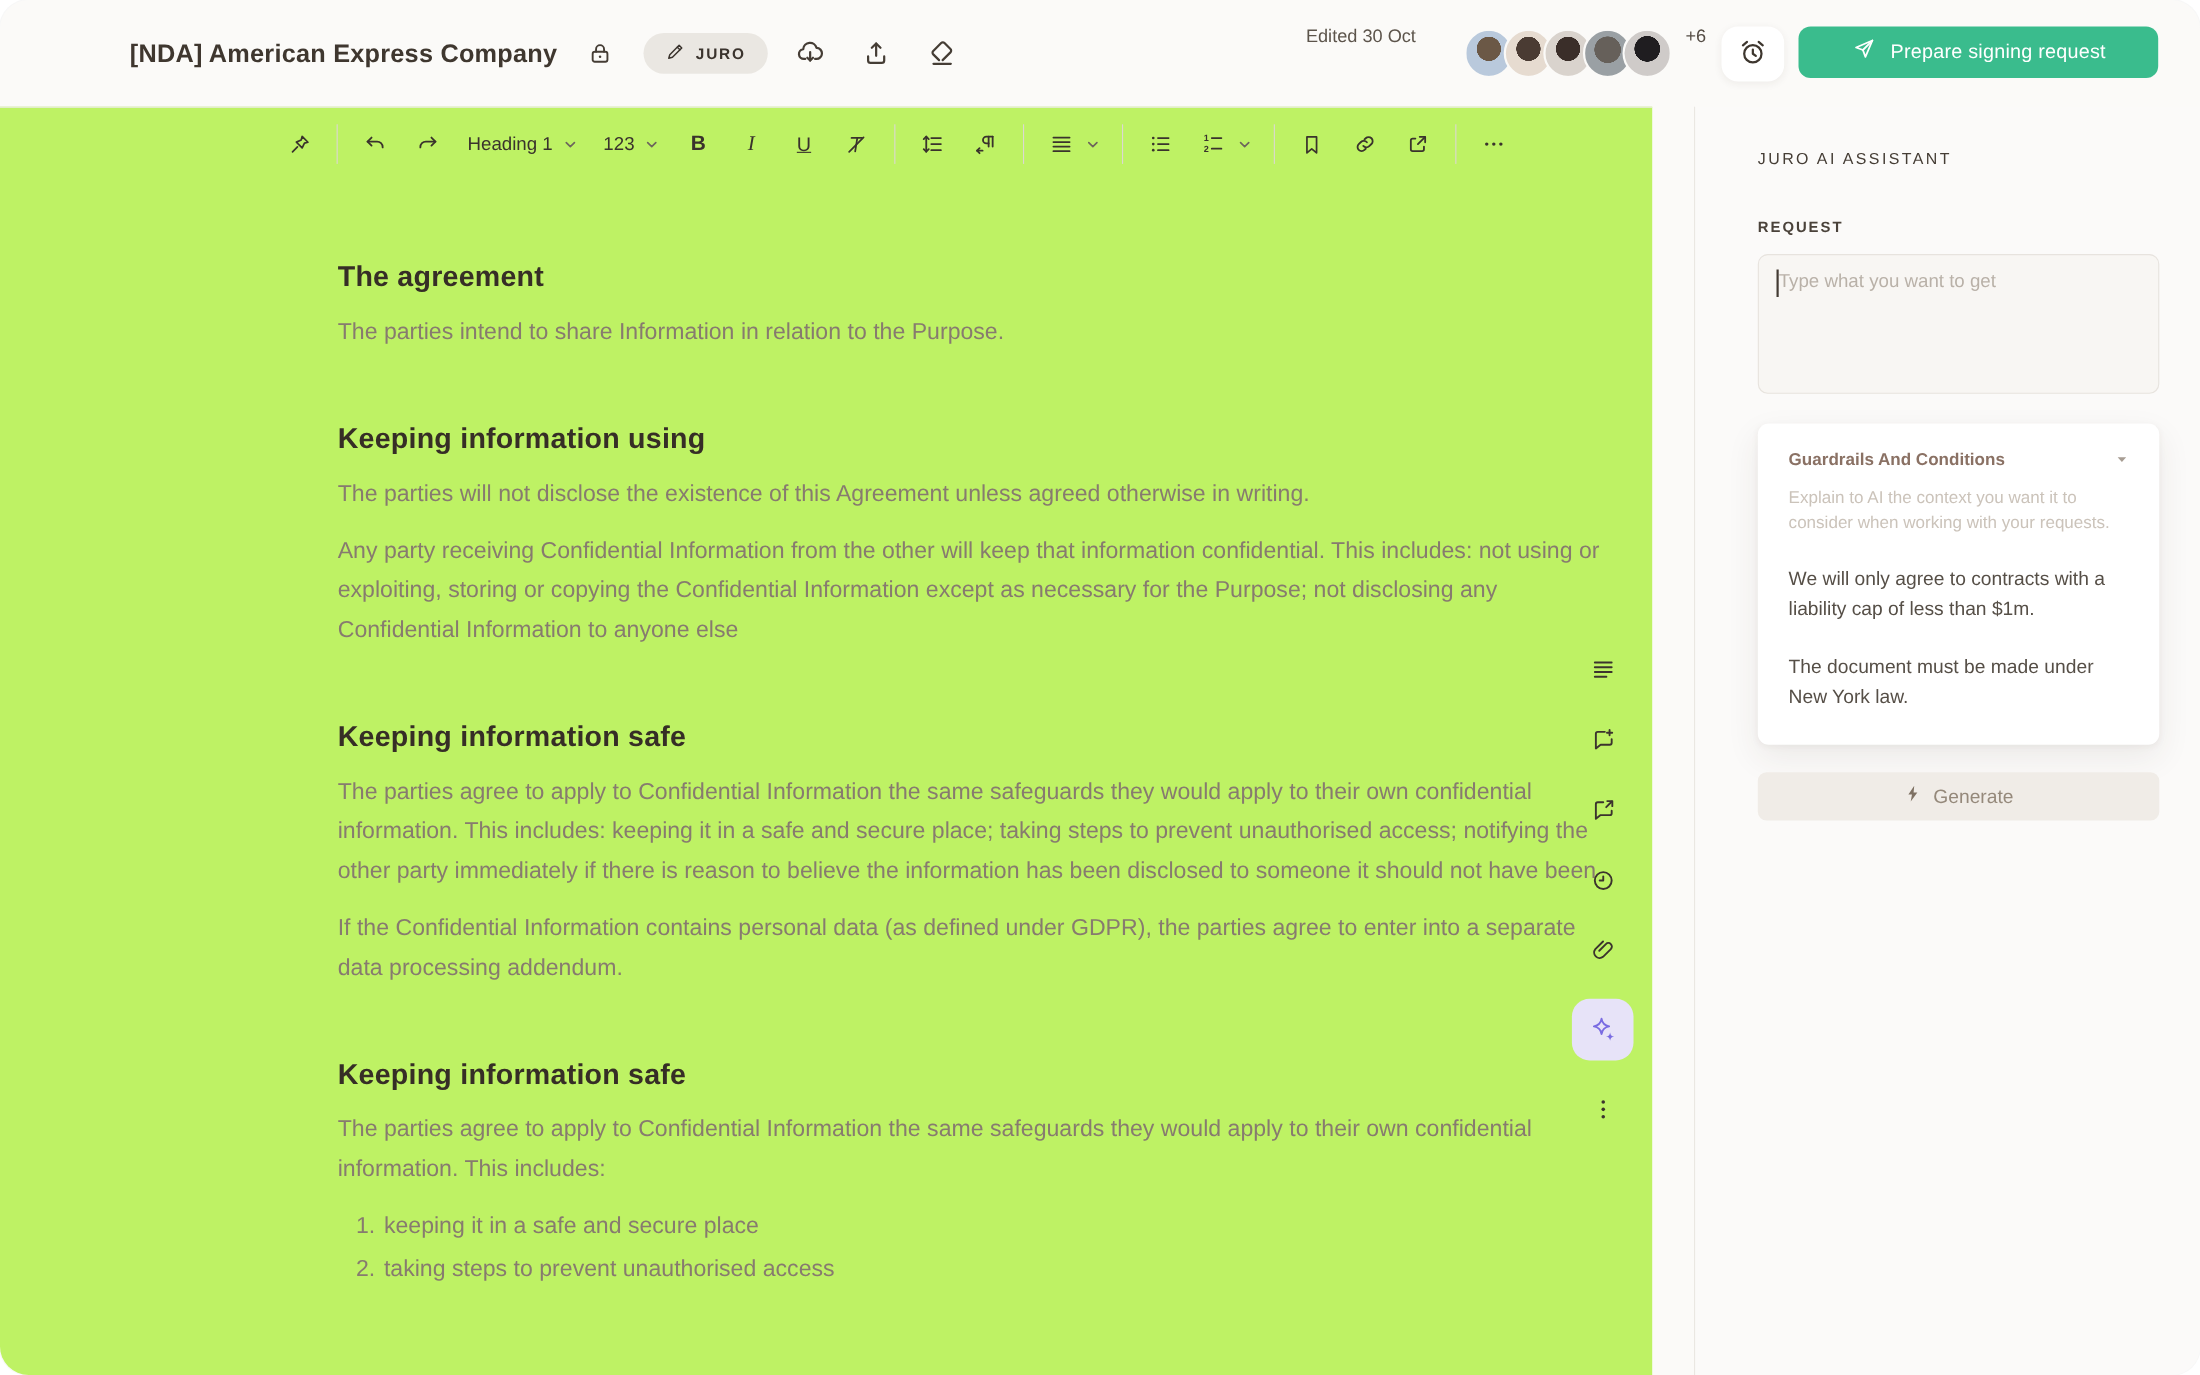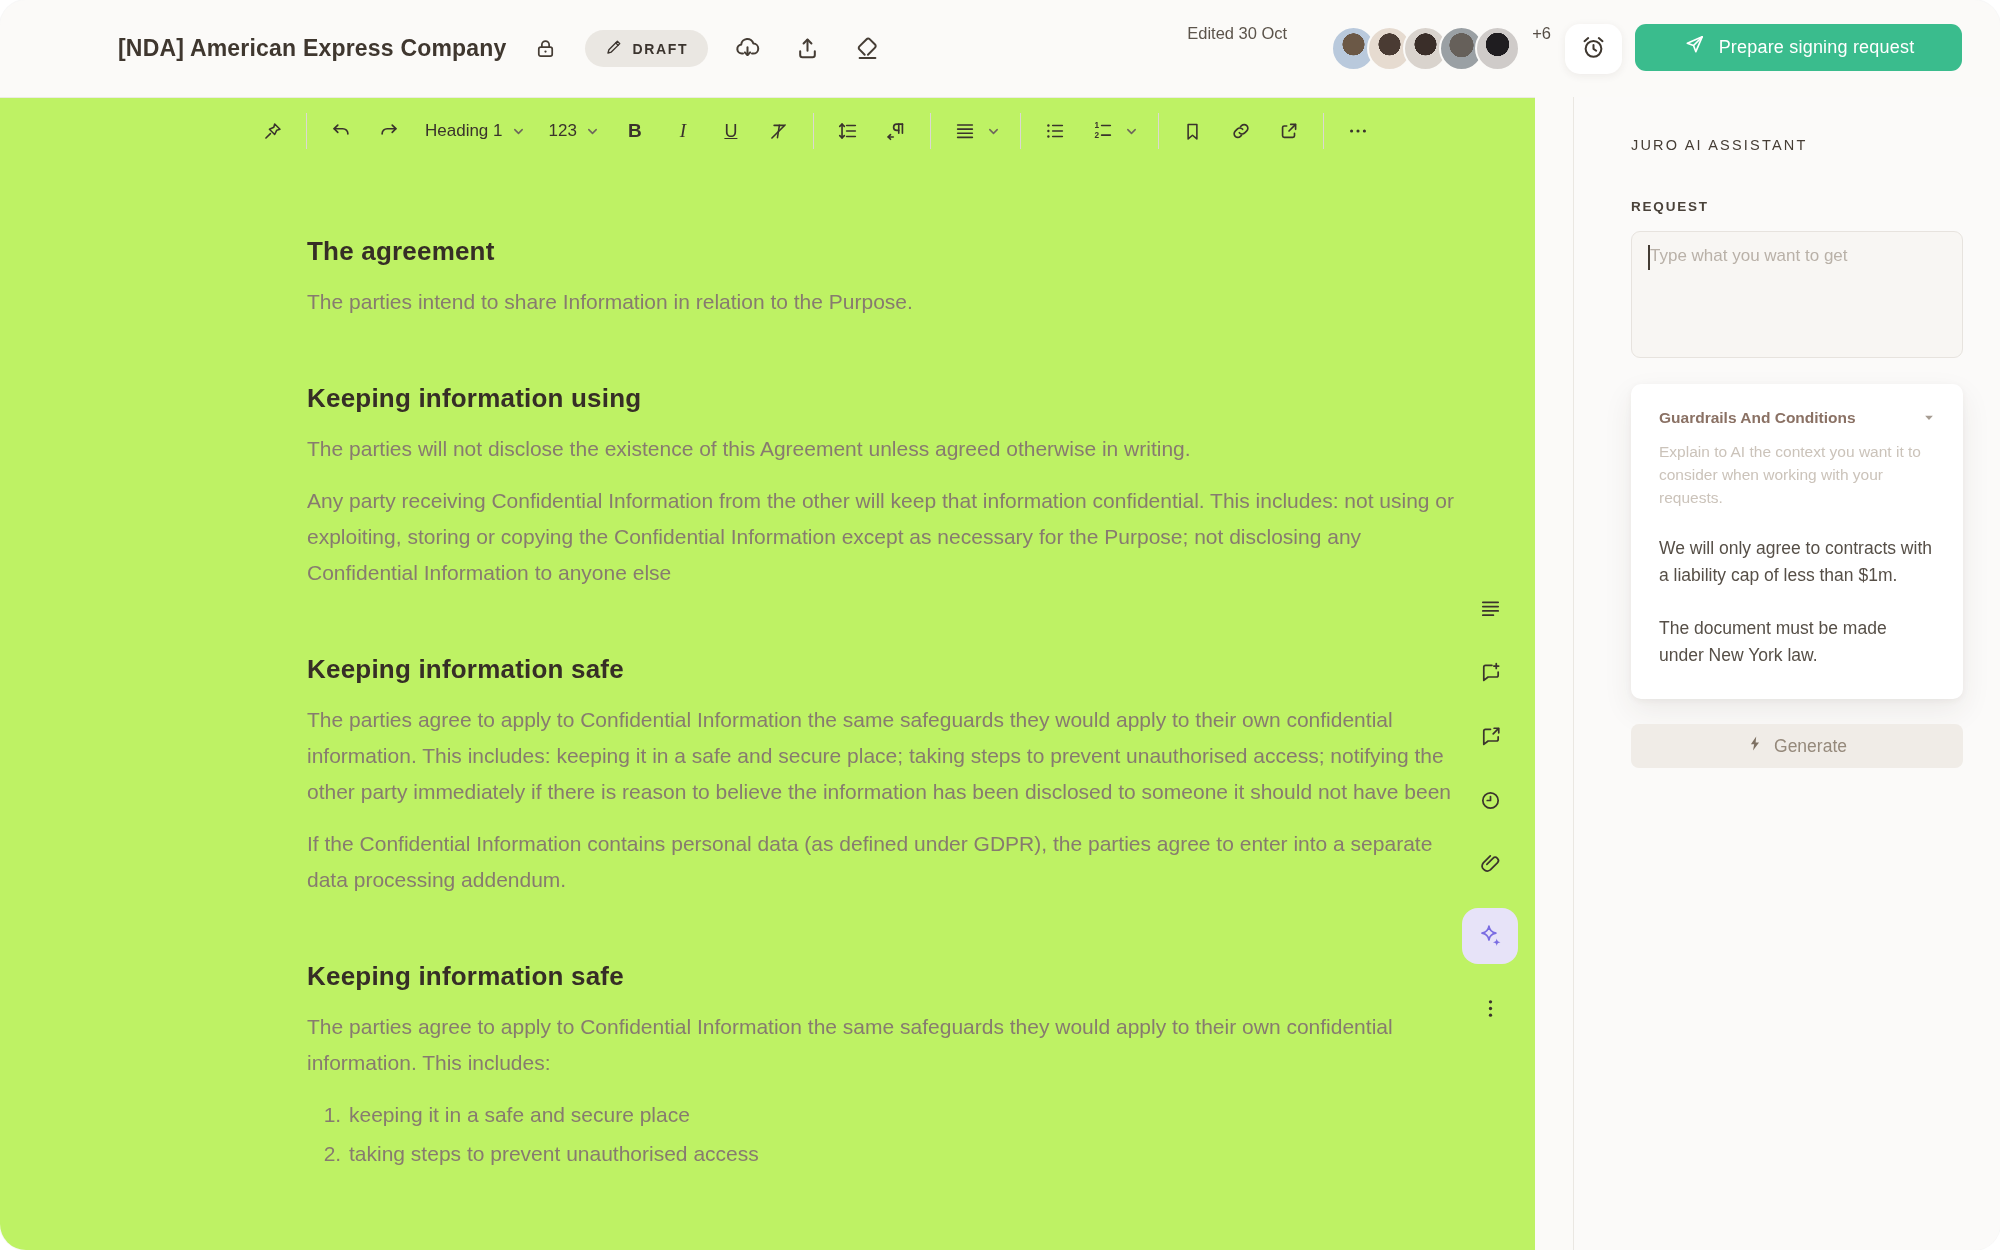--- a/index.html
+++ b/index.html
@@ -27,21 +27,21 @@
   .av5{background:radial-gradient(circle at 50% 40%,#1f1d20 0 36%,#cfcbc9 37%);}
   .overflow{font-size:16.5px;color:#554d45;margin:0 14px 0 12px;}
   .alarm-btn{width:57px;height:50px;border-radius:15px;background:#fff;display:grid;place-items:center;
              color:#3e372f;box-shadow:0 2px 8px rgba(60,45,30,.07);margin-right:13px;}
   .cta{height:47px;min-width:327px;border-radius:11px;background:#3abc8d;color:#fff;font-size:18px;
        display:flex;align-items:center;justify-content:center;gap:13px;letter-spacing:.2px;}
 
   
   .main{display:flex;height:1153px;}
   .doc-area{flex:1;position:relative;background:#bef264;border-top:1px solid #eceae5;}
-  .panel{width:427px;background:#fbfaf9;border-left:1px solid #eae7e2;padding:40px 37px 0 57px;margin-left:38px;}
+  .panel{width:460px;background:#fbfaf9;border-left:1px solid #eae7e2;padding:40px 37px 0 57px;margin-left:38px;}
 
   
   .toolbar{height:66px;display:flex;align-items:center;padding-left:248px;color:#3a332c;}
   .tb{width:34px;height:34px;margin:0 7px;display:grid;place-items:center;border-radius:6px;color:#3a332c;}
   .tb-div{width:1px;height:36px;background:#dcd8d2;margin:0 10px;}
   .tb-select{display:flex;align-items:center;gap:9px;margin:0 12px;font-size:17px;color:#3a332c;font-weight:500;}
   .lbl-b{font-size:19px;font-weight:700;}
   .lbl-i{font-size:19px;font-style:italic;font-family:"Liberation Serif",serif;}
   .lbl-u{font-size:18px;text-decoration:underline;}
 
@@ -95,21 +95,21 @@
             <circle class="fill" cx="12" cy="15.2" r="1.2"></circle>
           </svg>
       </span>
       <div class="pill">
         <span>
           <svg class="ic" width="18" height="18" viewBox="0 0 24 24">
               <path d="M4 20l1.2-4.4L16.5 4.3l3.2 3.2L8.4 18.8 4 20z"></path>
               <path d="M14.3 6.5l3.2 3.2"></path>
             </svg>
         </span>
-        <span>DRAFT</span>
+        <span>JURO</span>
       </div>
       <button class="hicon" title="">
         <svg class="ic" width="27" height="27" viewBox="0 0 24 24">
             <path d="M8 16.5H7a4 4 0 0 1-.6-7.96A5.5 5.5 0 0 1 17.2 7.6 3.9 3.9 0 0 1 17 16.5h-1"></path>
             <path d="M12 11v6.8"></path>
             <path d="M9.7 15.5L12 17.8l2.3-2.3"></path>
           </svg>
       </button>
       <button class="hicon">
         <svg class="ic" width="27" height="27" viewBox="0 0 24 24">

